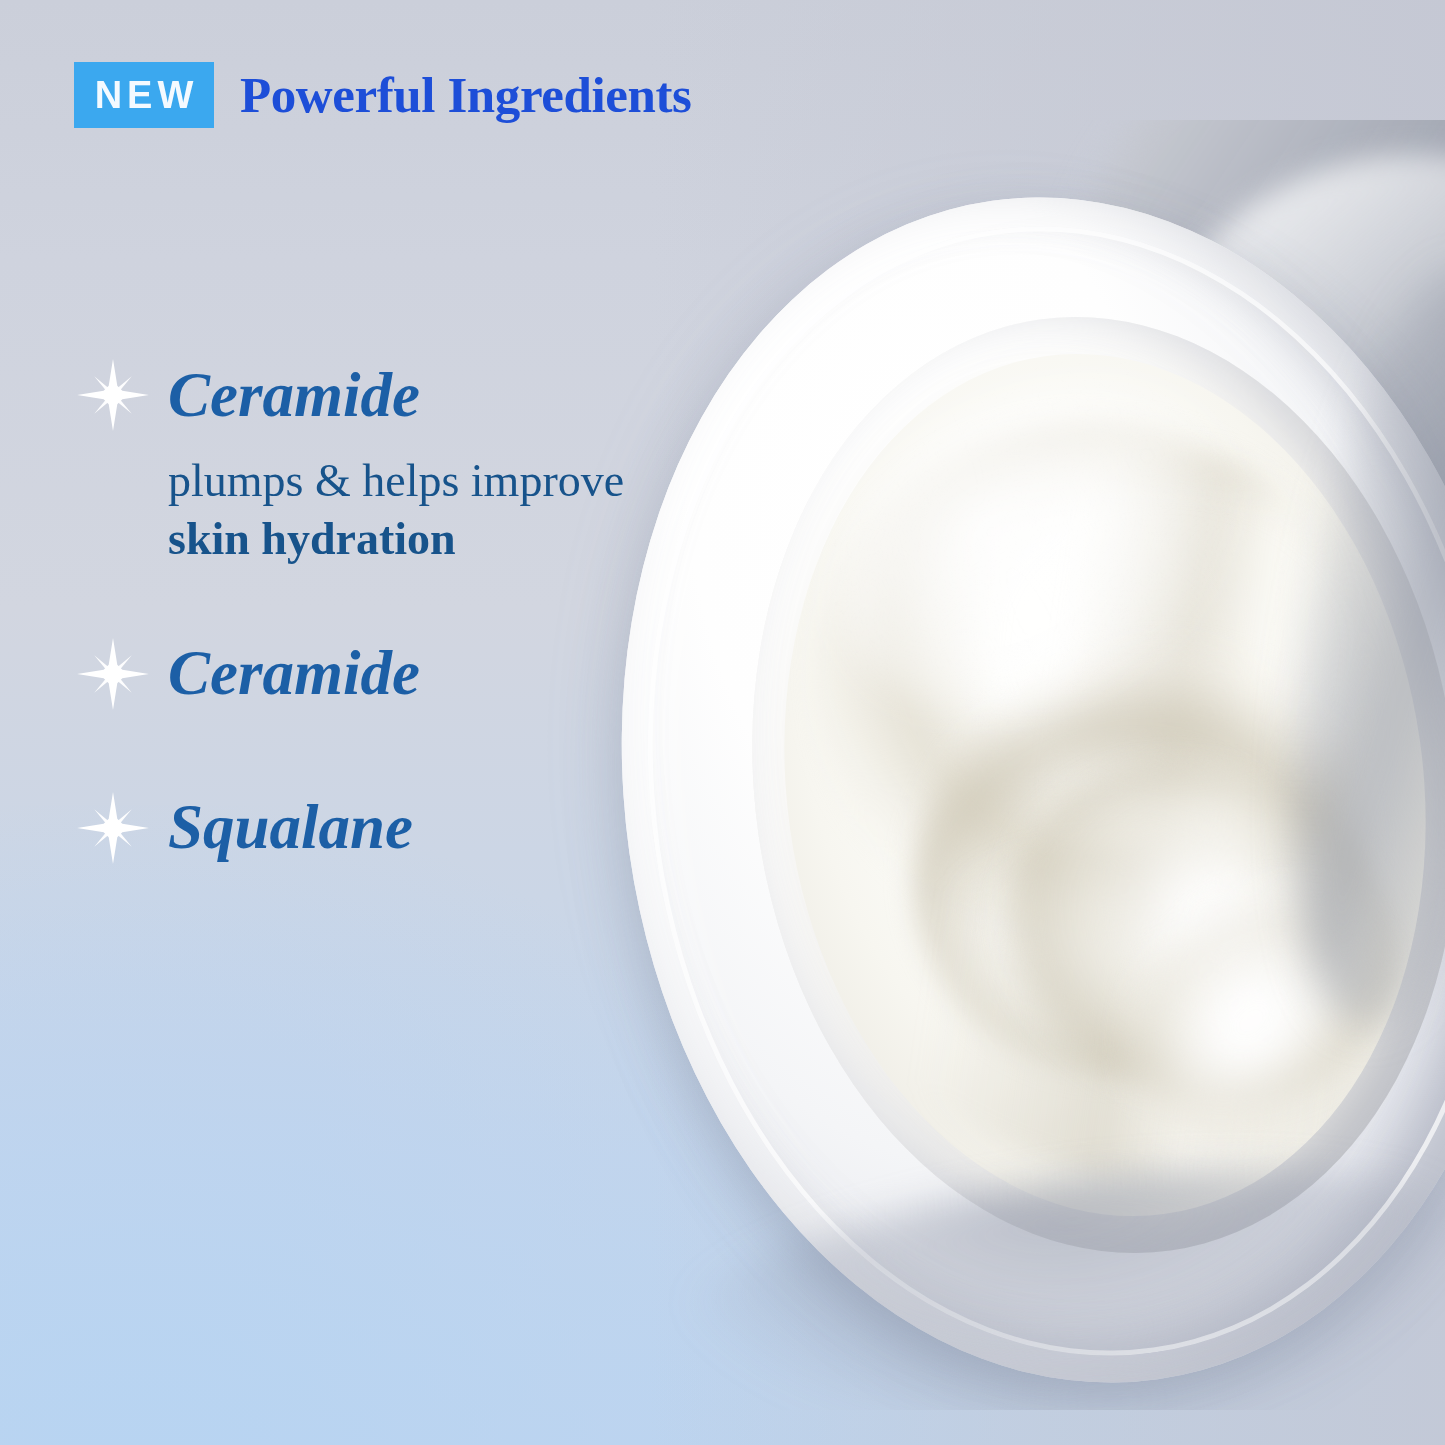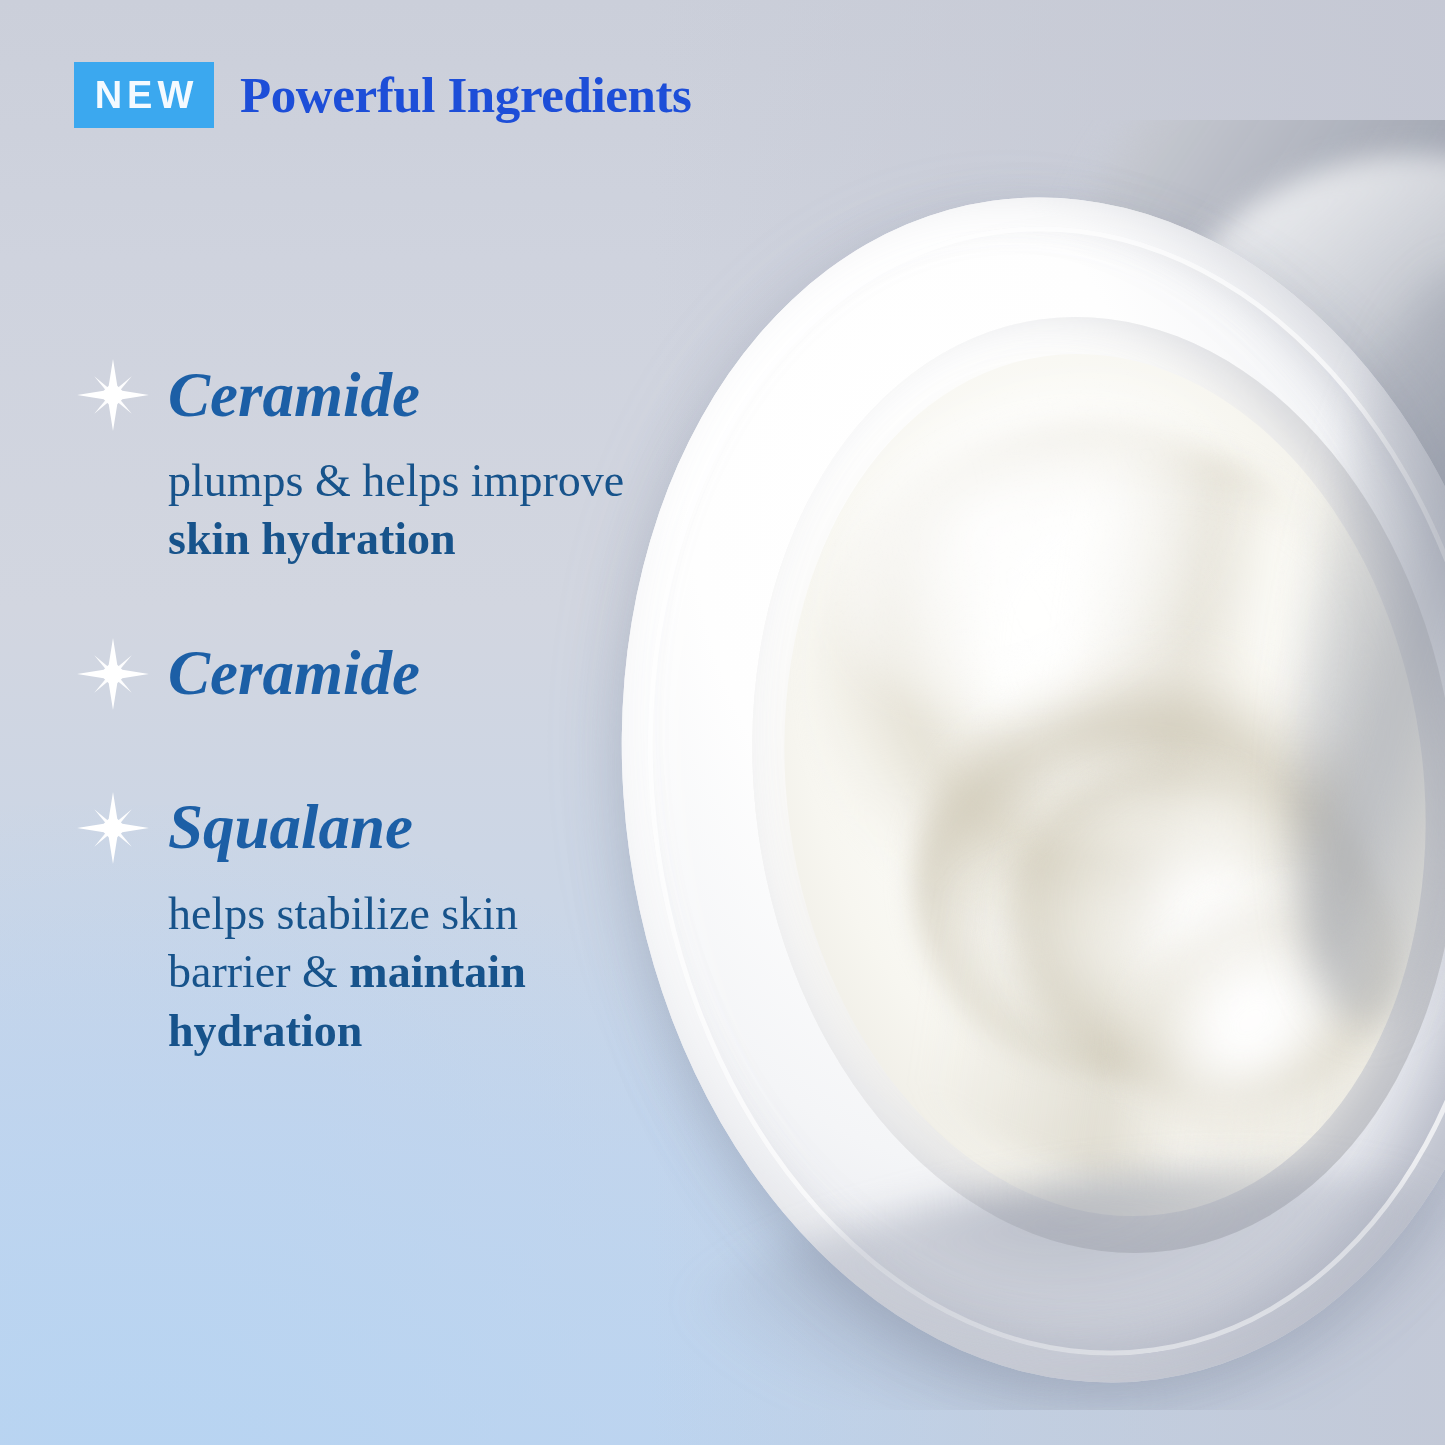--- a/index.html
+++ b/index.html
@@ -429,17 +429,16 @@
     </div>
 
     <div class="ingredient" id="ing-2">
       <div class="ing-head">
         <svg class="sparkle" viewBox="0 0 100 100">
           <path fill="#FFFFFF" d="M50 4 L55.5 38 L62 44.5 L96 50 L62 55.5 L55.5 62 L50 96 L44.5 62 L38 55.5 L4 50 L38 44.5 L44.5 38 Z"></path>
           <path fill="#FFFFFF" opacity="0.95" d="M50 16 L53 47 L84 50 L53 53 L50 84 L47 53 L16 50 L47 47 Z" transform="rotate(45 50 50)"></path>
         </svg>
         <div class="ing-name">Squalane</div>
       </div>
-      <div class="ing-desc"><span>helps stabilize skin barrier &amp; </span><b>maintain hydration</b></div>
     </div>
 
   </div>
 </div>
 
 </body></html>

